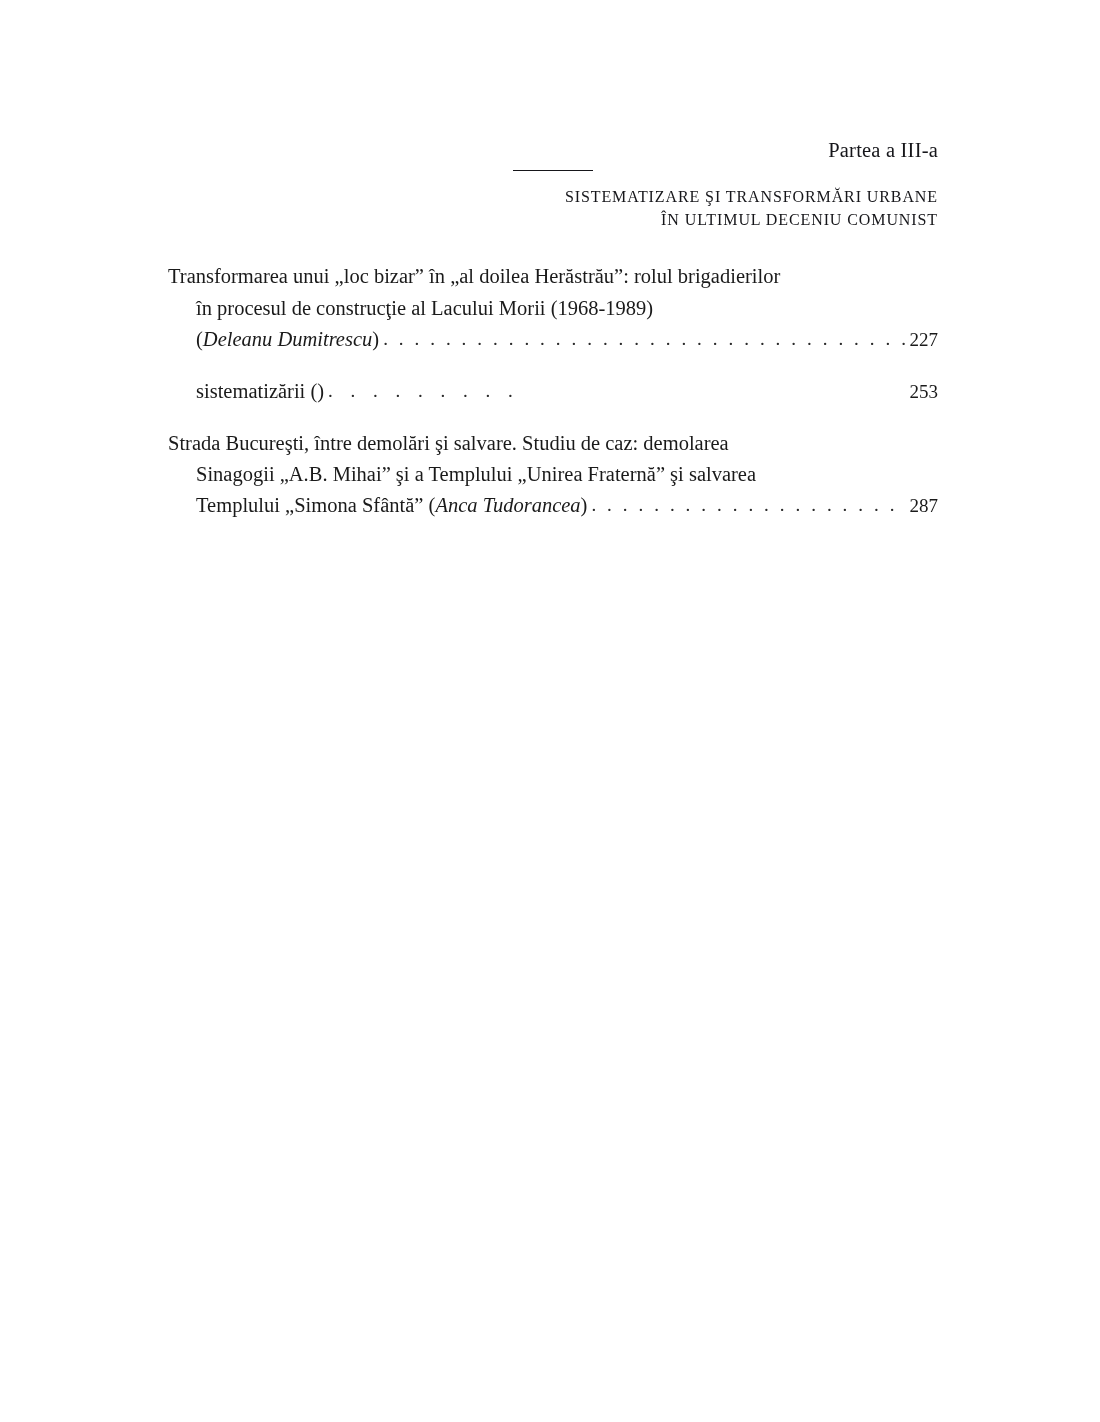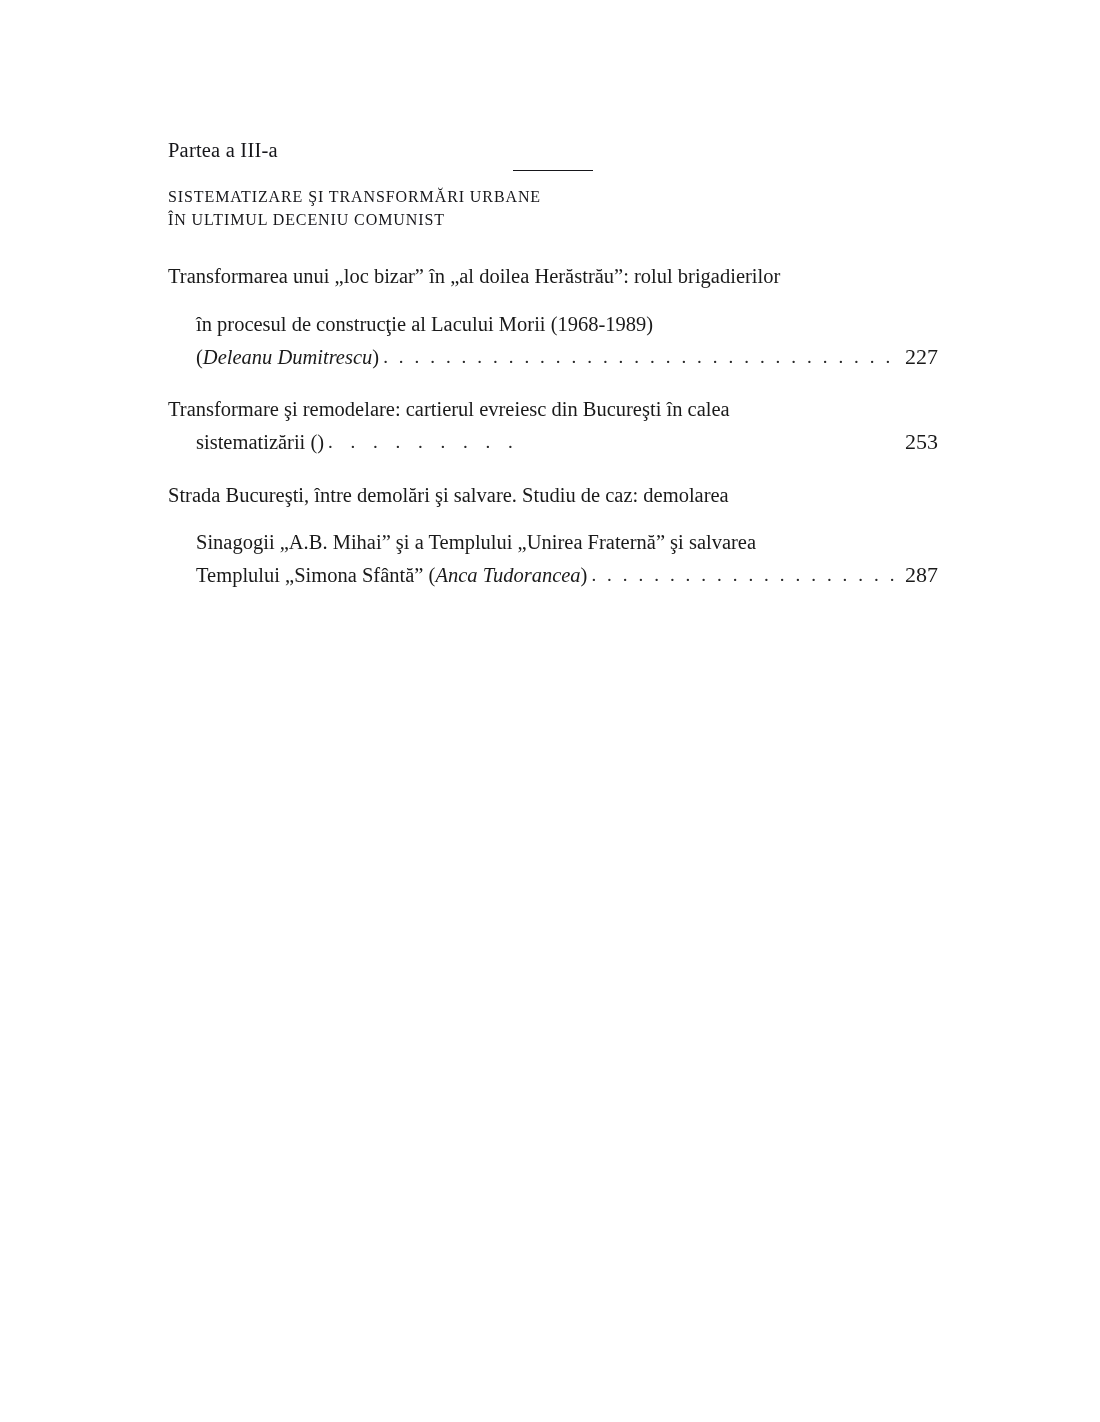--- a/index.html
+++ b/index.html
@@ -18,21 +18,21 @@
   }
   .content {
     position: absolute;
     left: 168px;
     top: 138px;
     width: 770px;
   }
 
   
   .part-header {
-    text-align: left;
+    text-align: right;
   }
   .part-label {
     font-size: 20.5px;
     letter-spacing: 0.2px;
     line-height: 1.2;
     color: #16161a;
   }
   .part-rule {
     width: 80px;
     height: 1.4px;
@@ -55,21 +55,20 @@
     margin-top: 30px;
   }
   .entry {
     margin-bottom: 21px;
     font-size: 20.5px;
     line-height: 1.52;
   }
   .entry .line {
     display: block;
     position: relative;
-    margin-top: 16px;
   }
   .entry .line.indent {
     padding-left: 28px;
   }
   .entry .lastline {
     display: flex;
     align-items: baseline;
     width: 100%;
     padding-left: 28px;
     box-sizing: border-box;
@@ -86,21 +85,21 @@
     color: #2a2a2a;
     font-size: 19px;
     position: relative;
     top: -1px;
   }
   .leader.wide {
     letter-spacing: 6.5px;
   }
   .pageno {
     flex: 0 0 auto;
-    font-size: 22px;
+    font-size: 19px;
     white-space: pre;
   }
   .it {
     font-style: italic;
   }
 </style>
 </head>
 <body>
 
 <div class="page">
@@ -123,21 +122,20 @@
         <span class="lastline">
           <span class="txt">(</span>
           <span class="txt it">Deleanu Dumitrescu</span>
           <span class="txt">)</span>
           <span class="leader">. . . . . . . . . . . . . . . . . . . . . . . . . . . . . . . . . . . . . . . . . . . . . . . .</span>
           <span class="pageno">227</span>
         </span>
       </div>
 
       <div class="entry">
-        <span class="line">Transformare şi remodelare: cartierul evreiesc din Bucureşti în calea</span>
         <span class="lastline">
           <span class="txt">sistematizării (</span>
           <span class="txt">)</span>
           <span class="leader wide">. . . . . . . . .</span>
           <span class="pageno">253</span>
         </span>
       </div>
 
       <div class="entry">
         <span class="line">Strada Bucureşti, între demolări şi salvare. Studiu de caz: demolarea</span>

